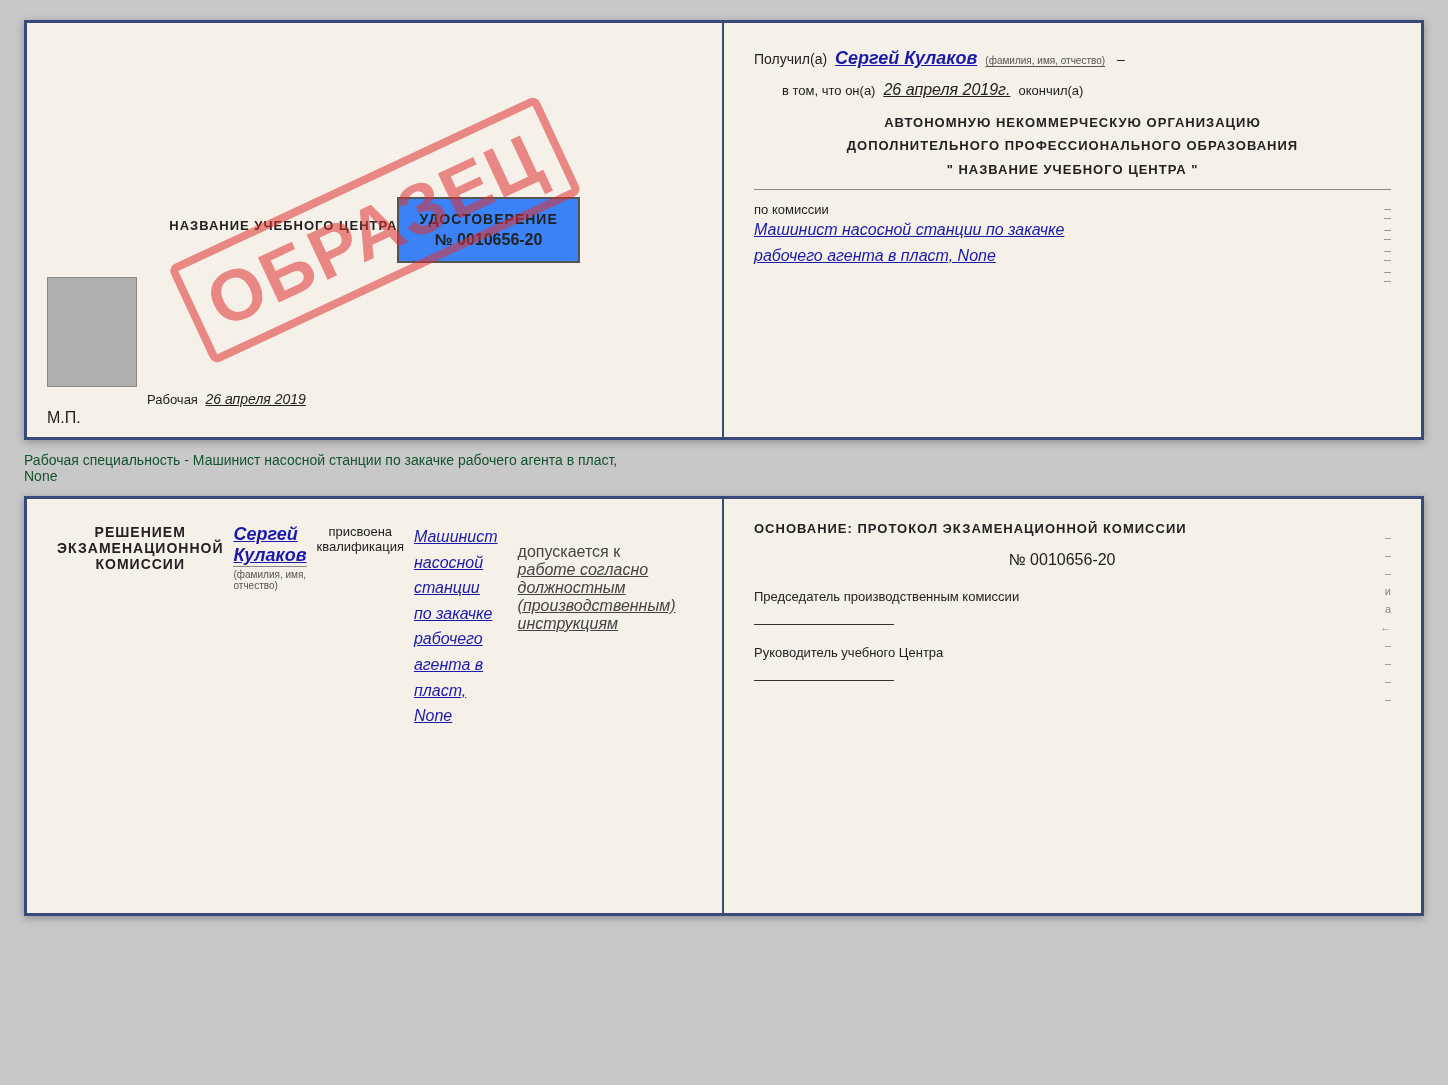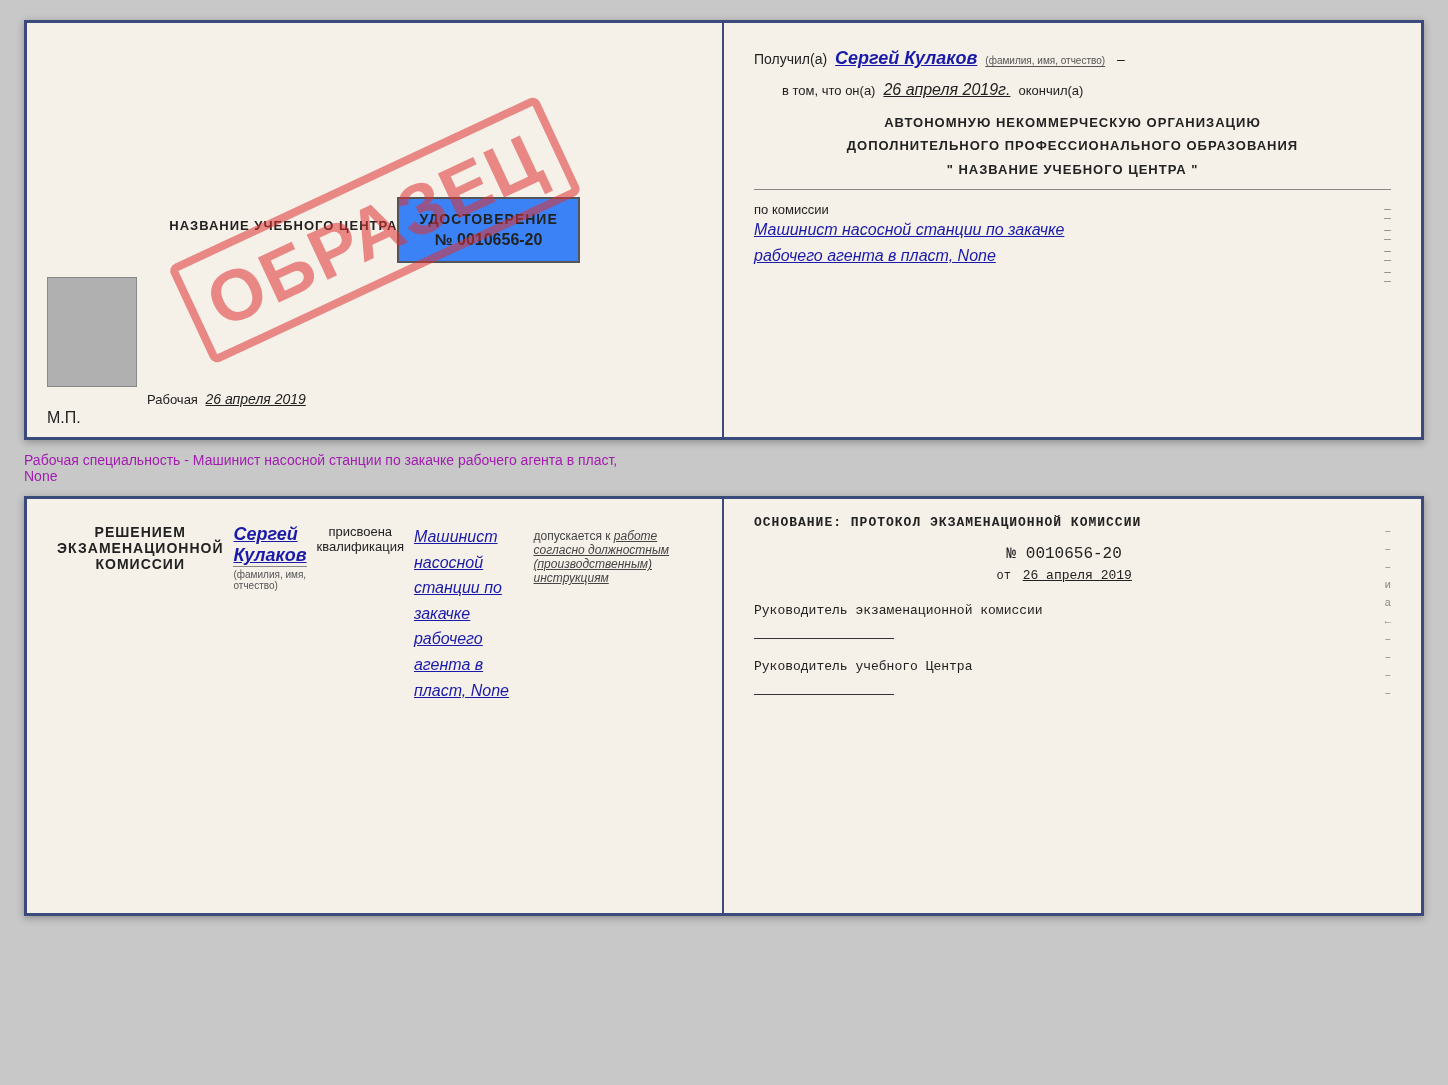--- a/index.html
+++ b/index.html
@@ -191,21 +191,21 @@
       font-size: 12px;
       color: #888;
       border-bottom: 1px solid #999;
       padding-bottom: 2px;
     }
 
     
     .subtitle-text {
       width: 100%;
       font-size: 14px;
-      color: #a21caf;
+      color: #14532d;
       background: transparent;
       padding: 4px 0;
     }
 
     
     .cert-bottom {
       display: flex;
       width: 100%;
       background: #f5f0e8;
       border: 3px solid #3a4a7a;
@@ -217,25 +217,24 @@
       width: 50%;
       border-right: 2px solid #3a4a7a;
       padding: 25px 30px;
       display: flex;
       flex-direction: row;
       gap: 10px;
     }
 
     .bottom-right {
       width: 50%;
-      padding: 16px 30px;
+      padding: 22px 30px;
       display: flex;
       flex-direction: column;
       gap: 12px;
-      font-family: Liberation Mono, monospace;
     }
 
     .resheniem-text {
       font-size: 14px;
       color: #222;
       text-align: center;
       letter-spacing: 1px;
       font-weight: bold;
       text-transform: uppercase;
     }
@@ -275,23 +274,23 @@
       gap: 5px;
       margin-top: 8px;
     }
 
     .bottom-hrline {
       border-bottom: 1px solid #999;
       height: 16px;
     }
 
     .dopuskaetsya-text {
-      font-size: 12px;
+      font-size: 16px;
       color: #444;
-      margin-top: 5px;
+      margin-top: 19px;
     }
 
     .dopusk-italic {
       font-style: italic;
       text-decoration: underline;
     }
 
     
     .osnovanie-text {
       font-size: 14px;
@@ -434,27 +433,23 @@
       <div class="bottom-hrline" style="margin-top:5px;"></div>
     </div>
 
     <div class="bottom-right" style="position:relative;">
       <div style="display:flex; justify-content:space-between; align-items:flex-start;">
         <div style="flex:1;">
           <div class="osnovanie-text" style="text-align:left; font-size:13px;">Основание: протокол экзаменационной комиссии</div>
 
           <div class="protocol-number" style="margin-top:15px; text-align:center; font-size:16px;">№ 0010656-20</div>
 
-          <div class="ot-date" style="text-align:center; margin-top:5px;">
-            <span style="font-size:12px;">от</span>
-            <span style="text-decoration:underline; font-size:13px; margin-left:4px;">26 апреля 2019</span>
-          </div>
 
           <div style="margin-top:20px;">
-            <div class="predsedatel-text">Руководитель экзаменационной комиссии</div>
+            <div class="predsedatel-text">Председатель производственным комиссии</div>
             <div class="sign-line"></div>
           </div>
 
           <div style="margin-top:20px;">
             <div class="rukovoditel-text">Руководитель учебного Центра</div>
             <div class="sign-line"></div>
           </div>
         </div>
 
         <div style="display:flex; flex-direction:column; align-items:flex-end; gap:6px; font-size:11px; color:#888; margin-left:10px; padding-top:10px;">

